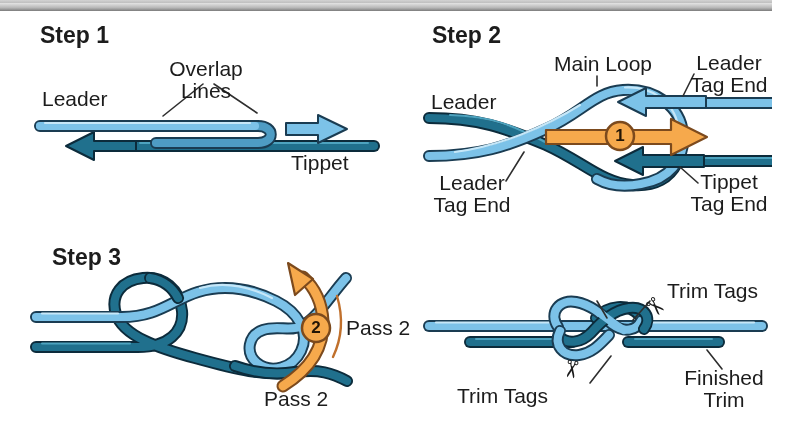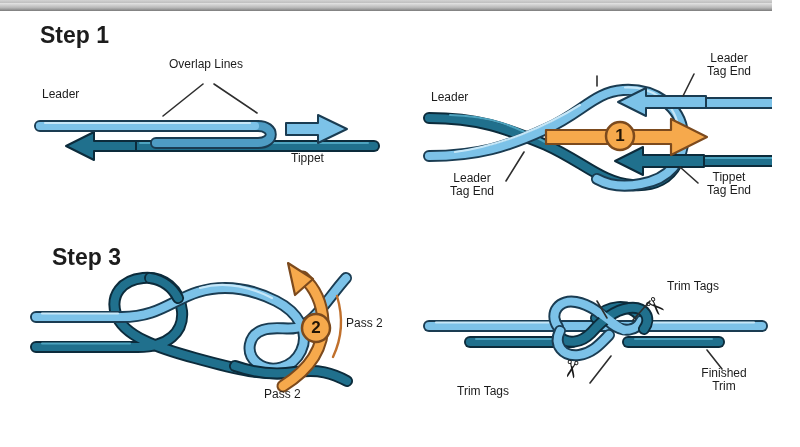--- a/index.html
+++ b/index.html
@@ -3,21 +3,21 @@
 <meta charset="utf-8">
 <style>
   html,body { margin:0; padding:0; }
   .stage {
     position:relative; width:772px; height:447px;
     background:var(--background,#fff); overflow:hidden;
     font-family:"Liberation Sans", sans-serif;
   }
   .lbl {
     position:absolute; color:var(--text,#1c1c1c);
-    font-size:12px; line-height:1.05; white-space:pre-line;
+    font-size:21px; line-height:1.05; white-space:pre-line;
   }
   .title { font-size:23px; font-weight:bold; }
   .center { text-align:center; }
   .badge {
     position:absolute; width:24px; text-align:center;
     font-weight:bold; font-size:17px; color:#231505;
   }
   .scissors {
     position:absolute; font-size:24px; color:#1a1a1a; line-height:1;
   }
@@ -157,20 +157,22 @@
       <path class="ptr" d="M 590,383 L 611,356"></path>
       <path class="ptr" d="M 707,350 L 722,369"></path>
     </g>
   </svg>
 
   <div class="lbl title" style="left:40px; top:23px;">Step 1</div>
   <div class="lbl center" style="left:150px; top:58px; width:112px;">Overlap Lines</div>
   <div class="lbl" style="left:42px; top:88px;">Leader</div>
   <div class="lbl" style="left:291px; top:152px;">Tippet</div>
 
+  <div class="lbl title" style="left:432px; top:23px;">Step 2</div>
+  <div class="lbl center" style="left:553px; top:53px; width:100px;">Main Loop</div>
   <div class="lbl" style="left:431px; top:91px;">Leader</div>
   <div class="lbl center" style="left:690px; top:52px; width:78px;">Leader
 Tag End</div>
   <div class="lbl center" style="left:433px; top:172px; width:78px;">Leader
 Tag End</div>
   <div class="lbl center" style="left:690px; top:171px; width:78px;">Tippet
 Tag End</div>
   <div class="badge" style="left:608px; top:126px;">1</div>
 
   <div class="lbl title" style="left:40px; top:245px;margin-left:12px;">Step 3</div>

